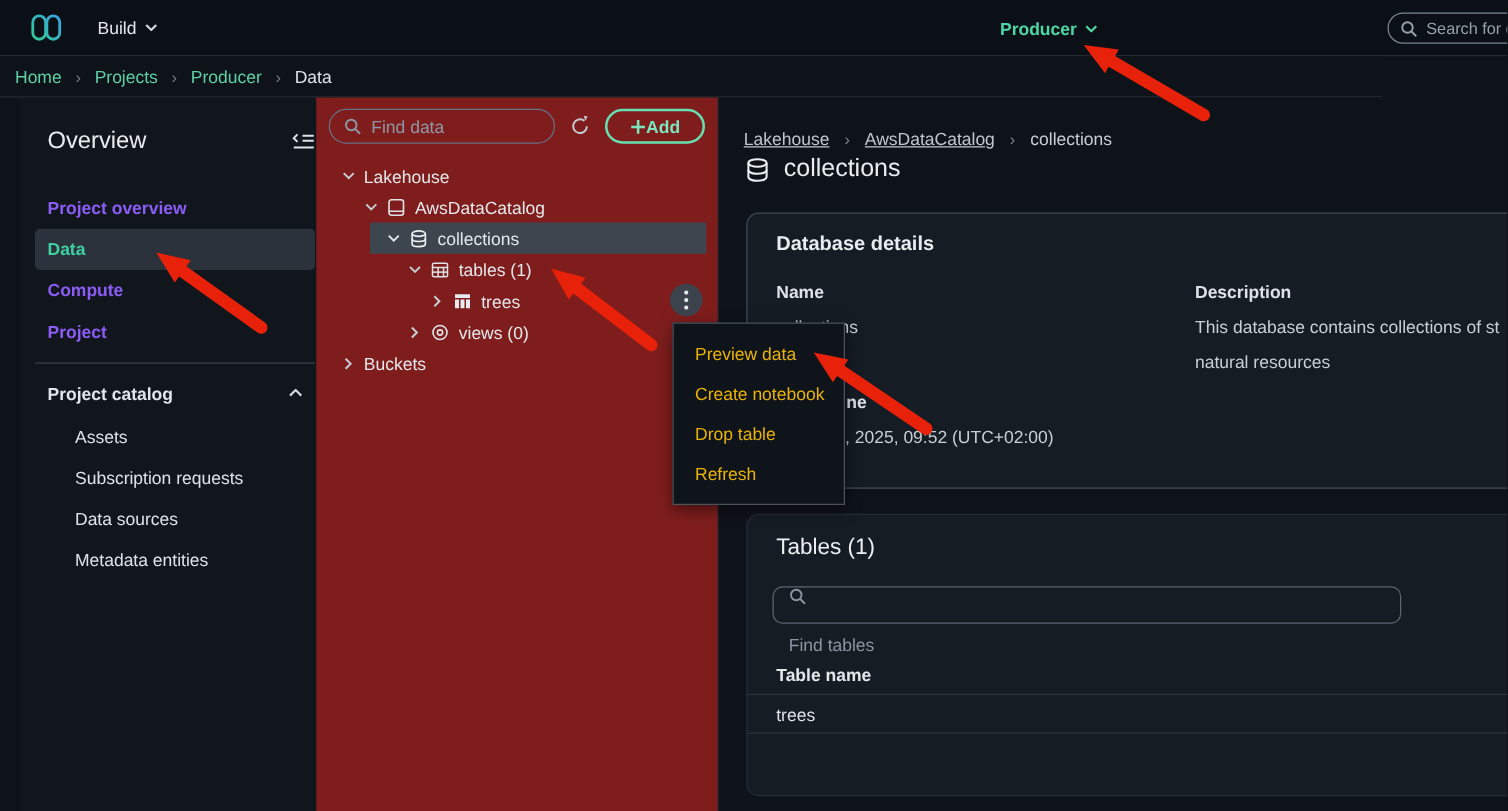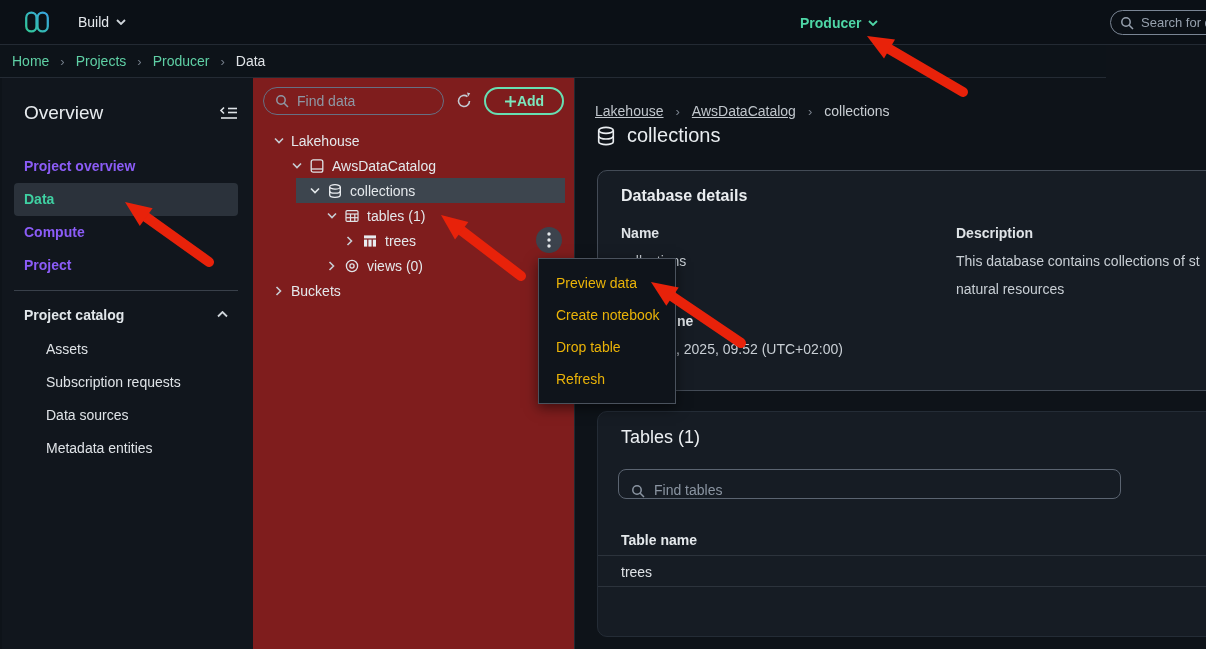--- a/index.html
+++ b/index.html
@@ -20,21 +20,21 @@
     border-radius:13px; display:flex; align-items:center; gap:7px; padding-left:9px; color:#97a1ae; font-size:13px; background:transparent; }
 
   
   .crumbbar { position:absolute; left:0; top:45px; width:1106px; height:33px; background:#0d1319;
     border-bottom:1px solid #242b34; display:flex; align-items:center; gap:11px; padding-left:12px; font-size:14px; }
   .crumb-link { color:#5fd0a5; cursor:pointer; }
   .crumb-sep { color:#737d89; font-size:13px; }
   .crumb-current { color:#dfe3e7; }
 
   
-  .sidebar { position:absolute; left:2px; top:78px; width:253px; height:571px; background:#11161d; border-right:1px solid #232931; }
+  .sidebar { position:absolute; left:16px; top:78px; width:253px; height:571px; background:#11161d; border-right:1px solid #232931; }
   .treepanel { position:absolute; left:253px; top:78px; width:322px; height:571px; background:#7f1d1d; border-right:1px solid #232931; }
   .main { position:absolute; left:575px; top:78px; width:631px; height:571px; background:#0e1319; }
 
   
   .side-head { position:absolute; left:22px; top:24px; right:13px; display:flex; justify-content:space-between; align-items:center; }
   .side-title { font-size:19px; color:#e8ecef; }
   .collapse-btn { cursor:pointer; padding:2px; }
   .side-nav { position:absolute; left:12px; right:16px; top:72px; }
   .side-item { height:33px; line-height:33px; padding-left:10px; font-size:14px; font-weight:bold; color:#8b5cf6;
     border-radius:4px; cursor:pointer; }
@@ -78,21 +78,21 @@
 
   .card { position:absolute; left:22px; width:700px; background:#161c24; border-radius:10px; z-index:1; }
   .details-card { top:92px; height:221px; border:1px solid #434b56; }
   .card-title { position:absolute; left:23px; top:16px; font-size:16px; font-weight:bold; color:#eaedf0; }
   .fld-label { position:absolute; font-size:14px; font-weight:bold; color:#dfe3e7; white-space:nowrap; }
   .fld-value { position:absolute; font-size:14px; color:#c9cfd5; white-space:nowrap; }
 
   .tables-card { top:333px; height:226px; border:1px solid #242c36; }
   .tables-title { position:absolute; left:23px; top:15px; font-size:18px; color:#eceff2; }
   .find-tables { position:absolute; left:20px; top:57px; width:503px; height:30px; border:1px solid #5b6471;
-    border-radius:8px; display:flex; align-items:flex-end; gap:9px; padding-left:12px; color:#8b95a2; font-size:14px; }
+    border-radius:8px; display:flex; align-items:flex-start; gap:24px; padding-left:12px; color:#8b95a2; font-size:14px;flex-direction:column; }
   .tbl-header { position:absolute; left:23px; top:120px; font-size:14px; font-weight:bold; color:#e4e8eb; }
   .tbl-div1 { position:absolute; left:0; right:0; top:143px; border-top:1px solid #2c333c; }
   .tbl-row { position:absolute; left:23px; top:152px; font-size:14px; color:#dfe3e7; }
   .tbl-div2 { position:absolute; left:0; right:0; top:174px; border-top:1px solid #2c333c; }
 
   
   .arrows { position:absolute; left:0; top:0; z-index:100; pointer-events:none; }
 
   svg.icon { display:block; }
 </style>

